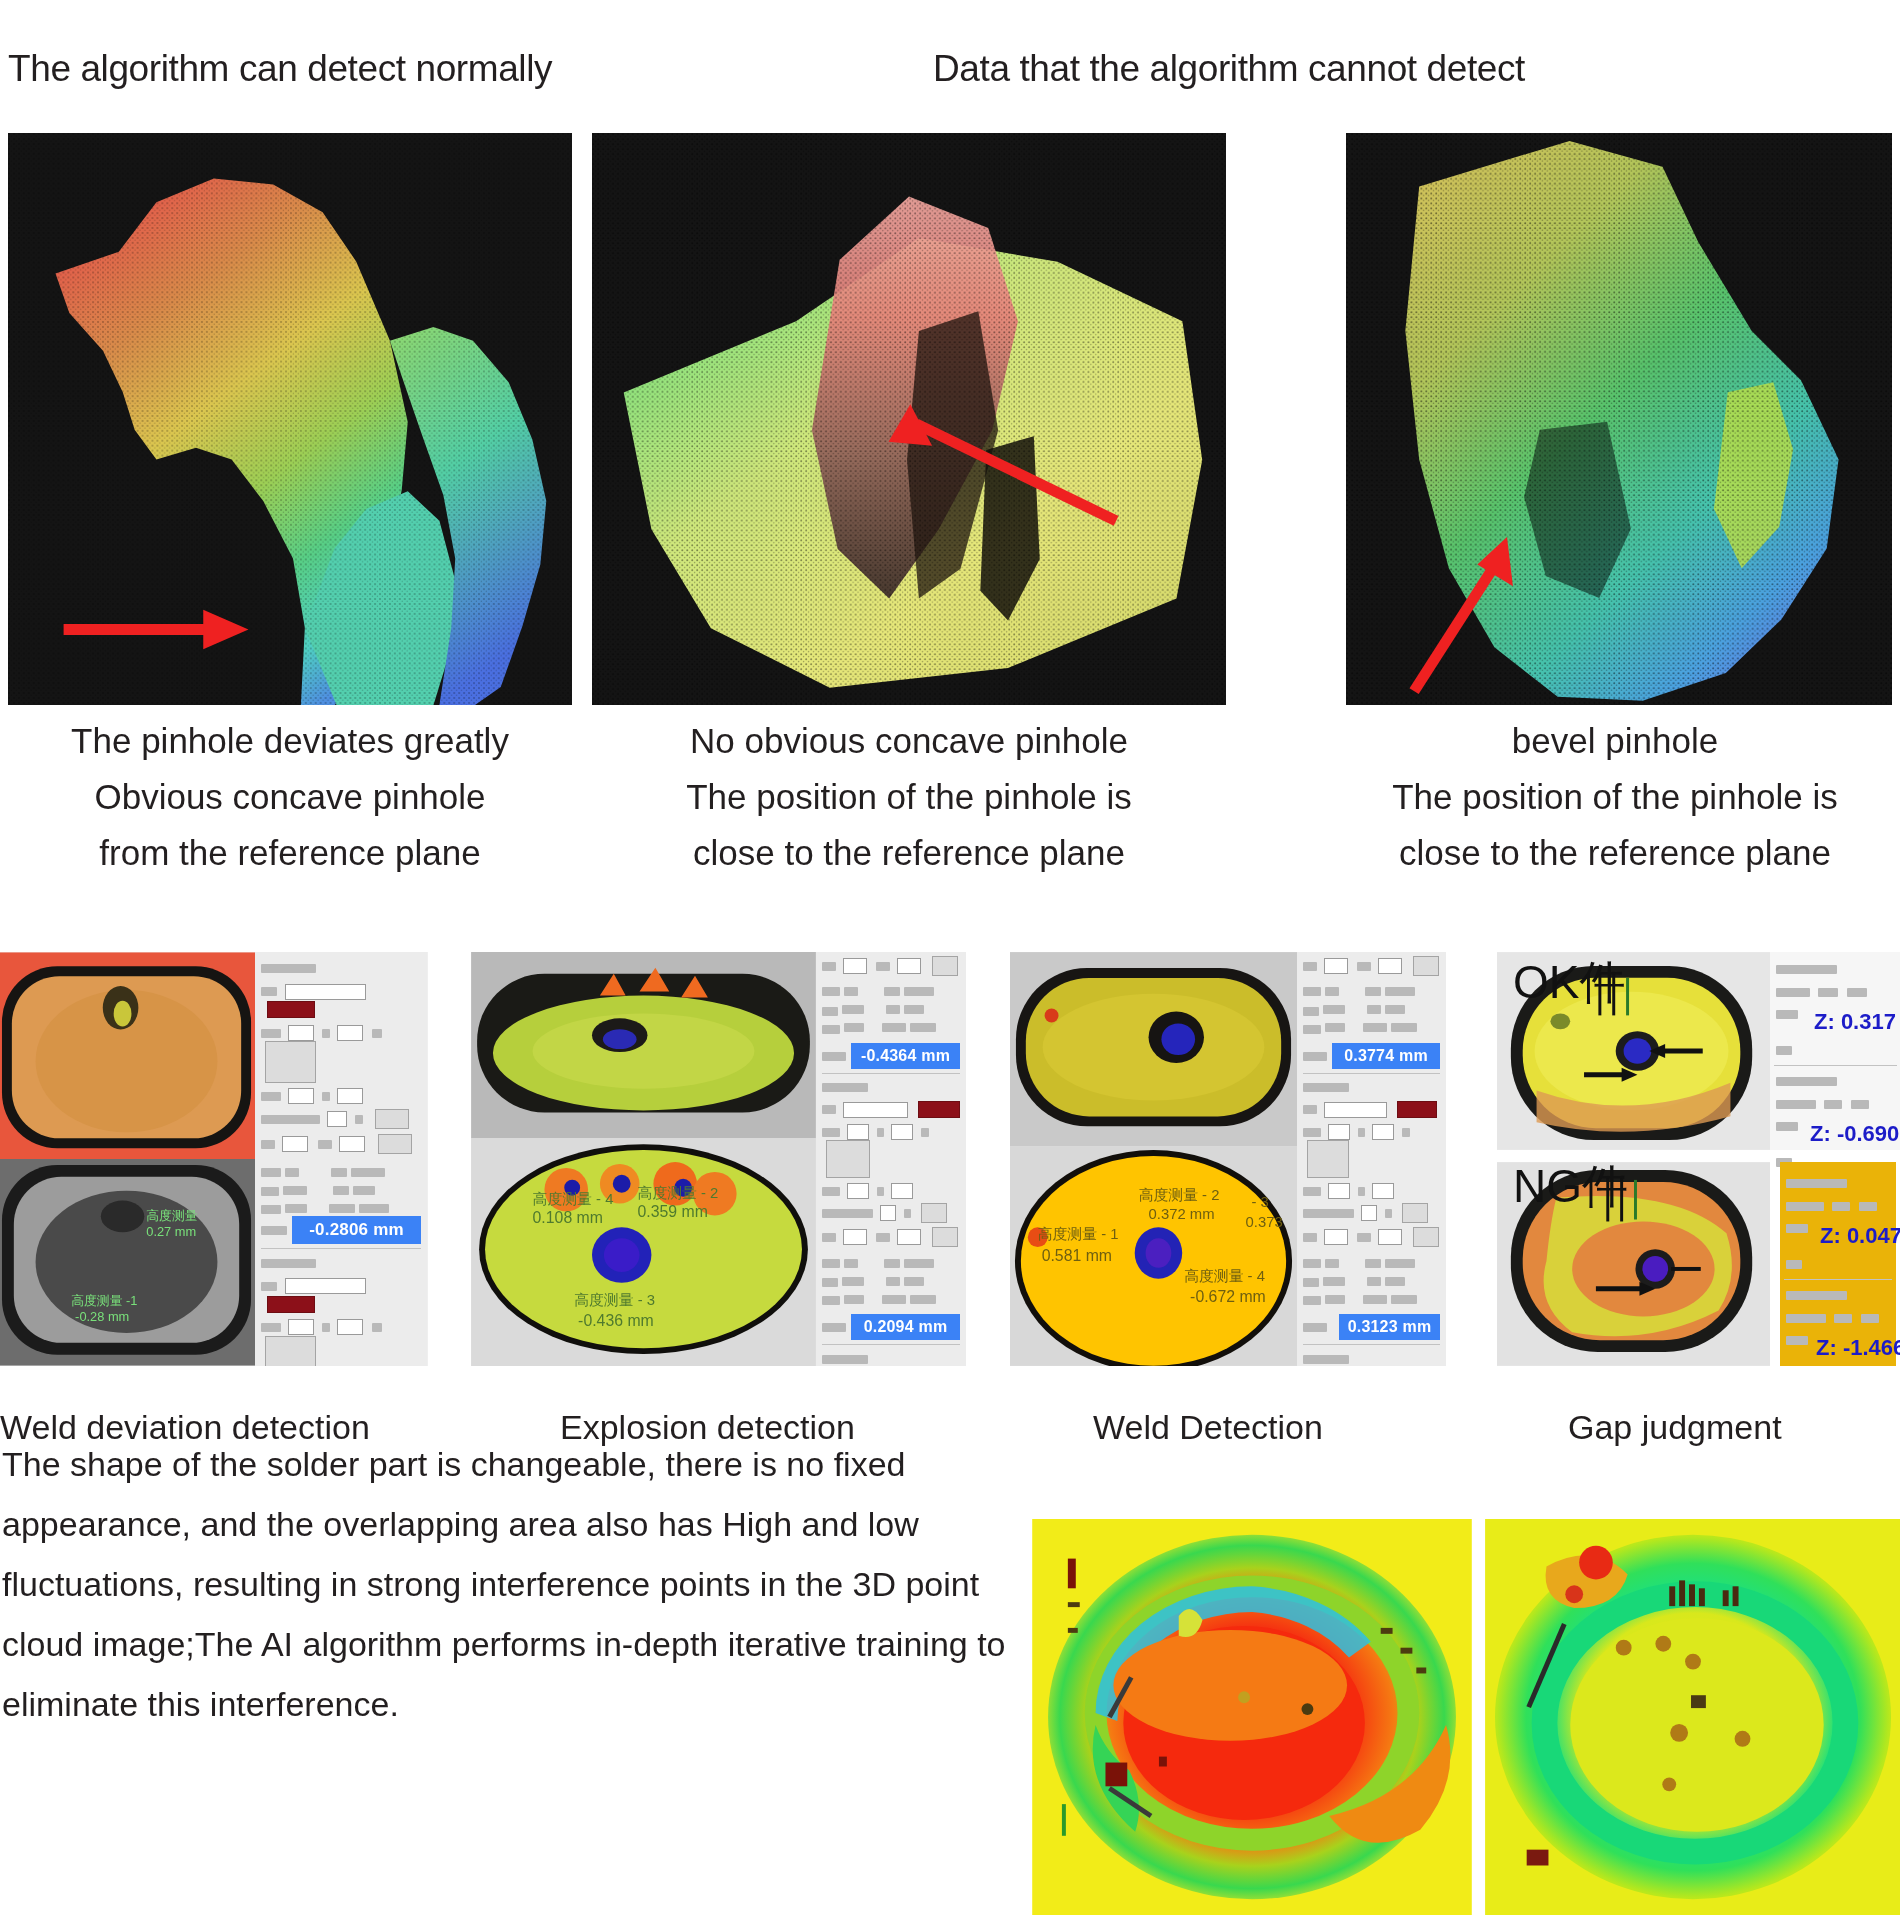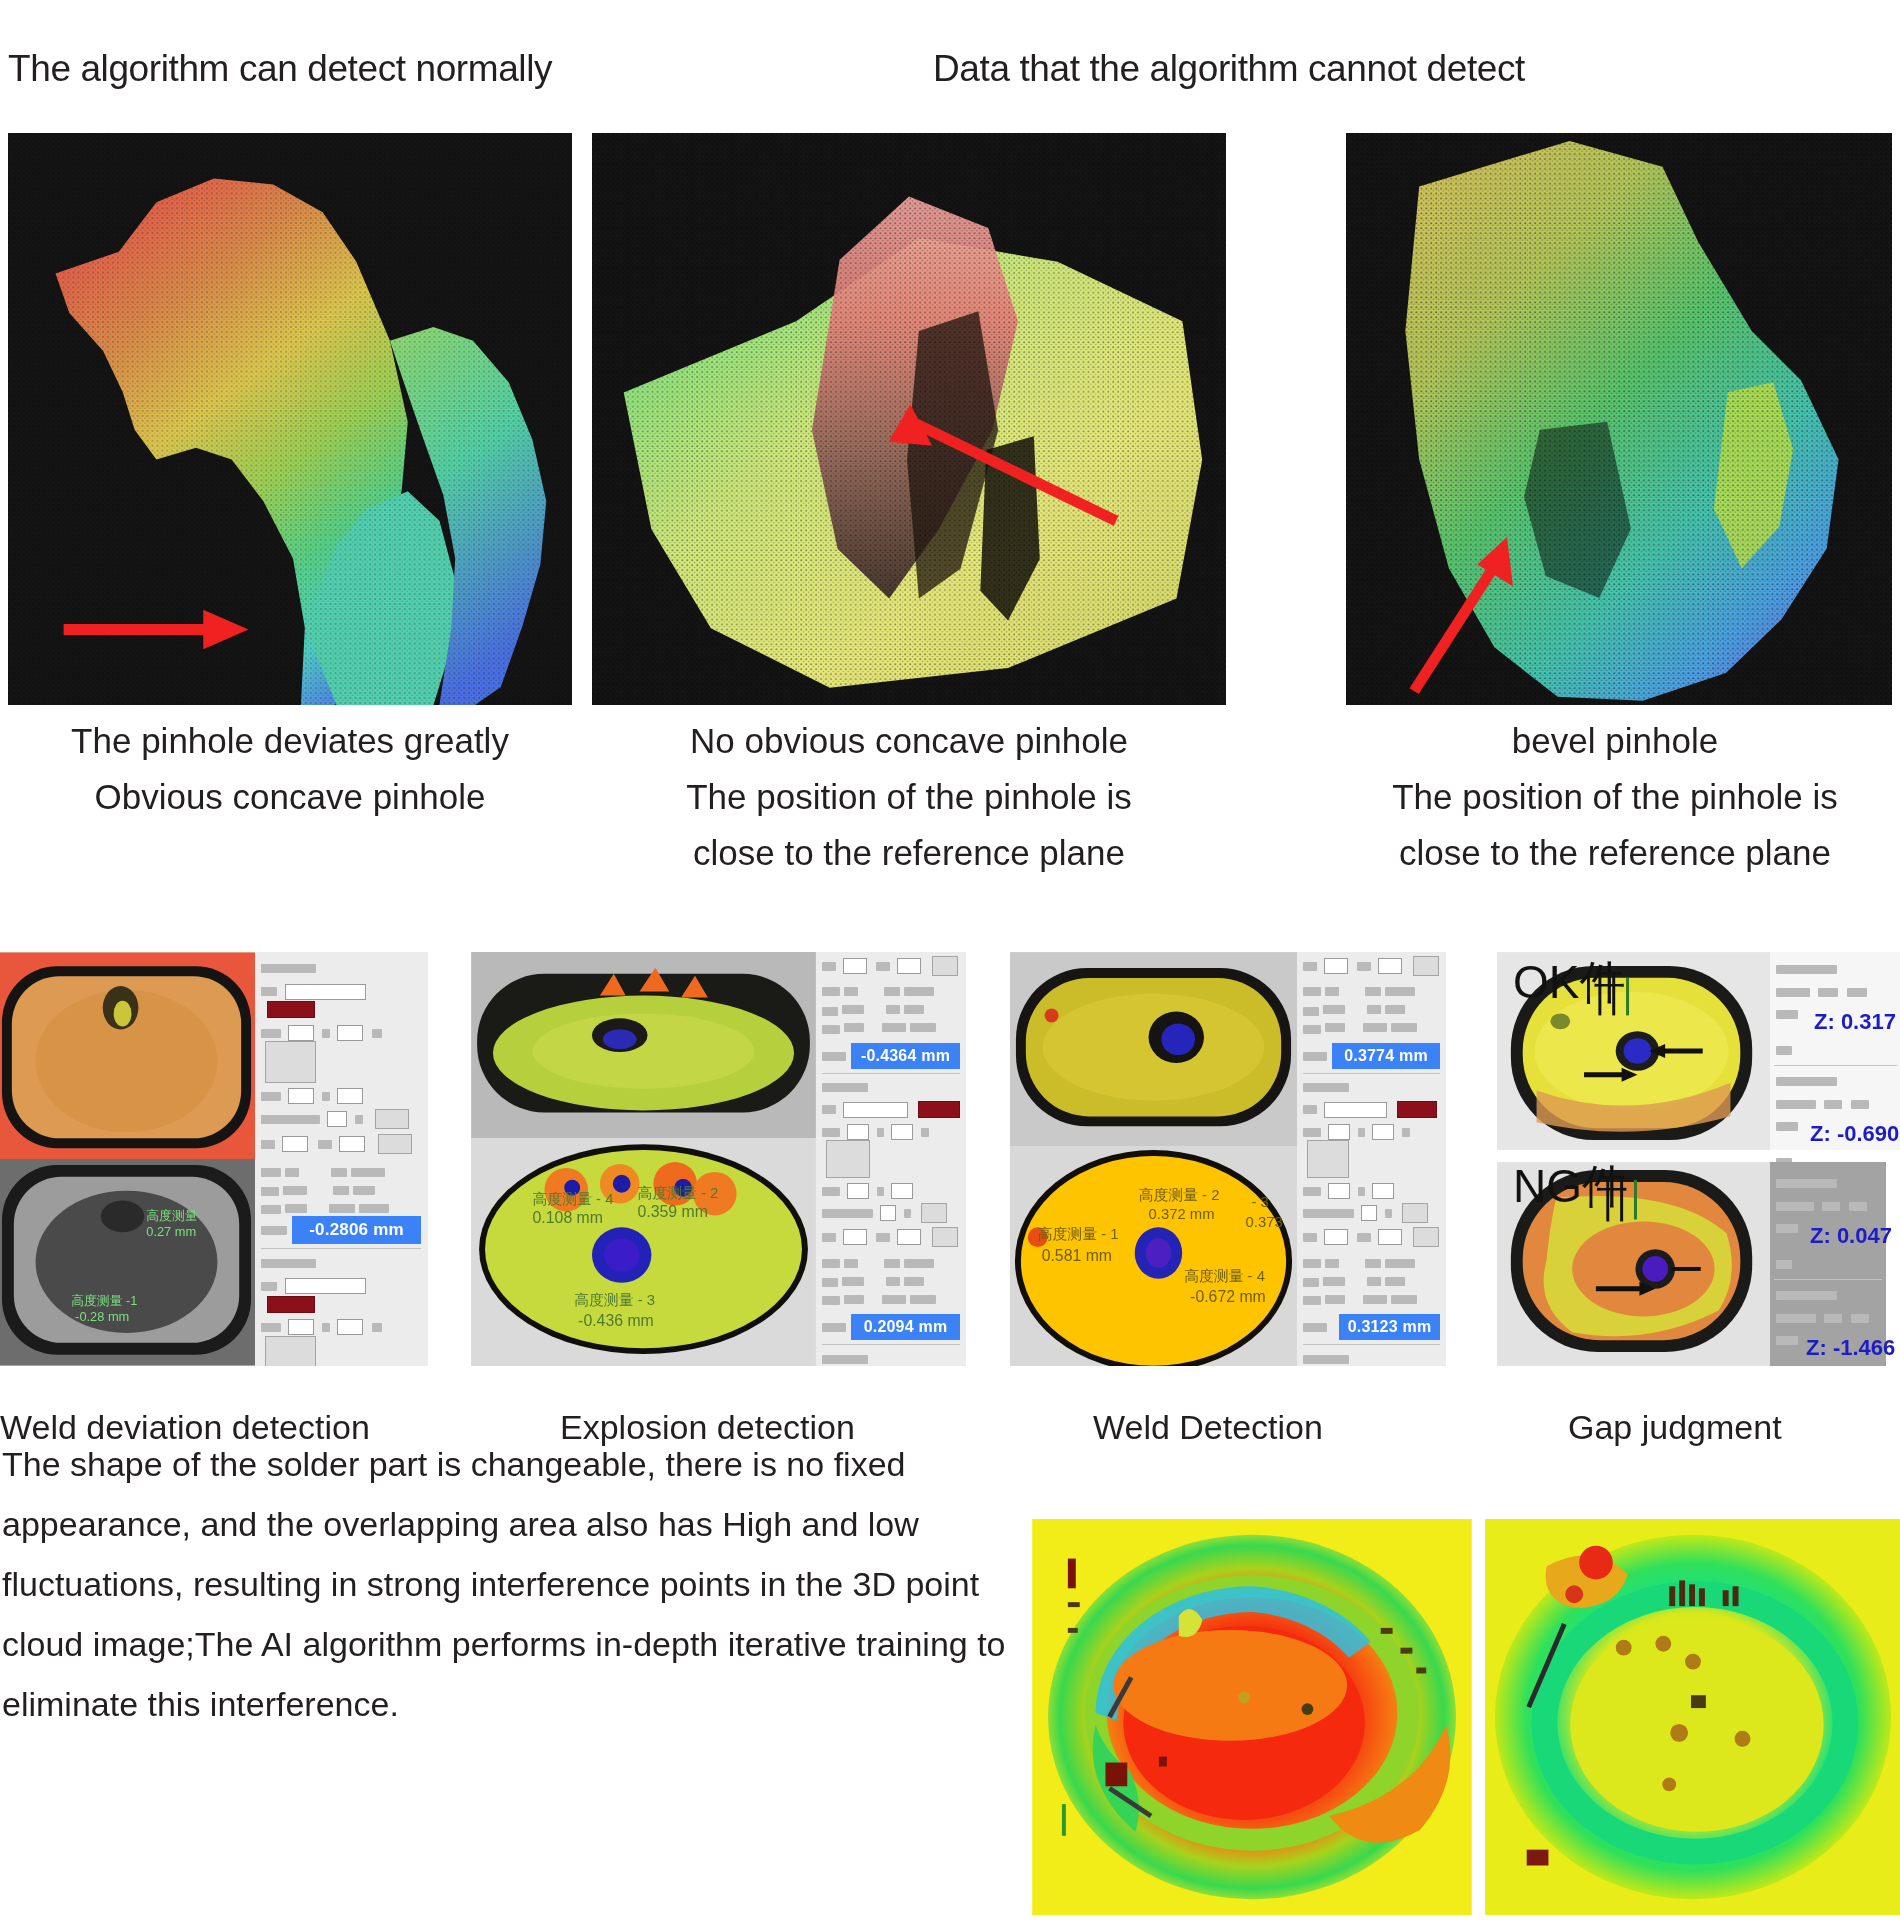--- a/index.html
+++ b/index.html
@@ -195,20 +195,21 @@
     </svg>
     <svg class="arrow" style="left:44px; top:398px; width:149px; height:168px;" viewBox="0 0 150 170">
       <line x1="24" y1="162" x2="110" y2="28" stroke="#ef2121" stroke-width="11"></line>
       <polygon points="118,6 124,56 88,34" fill="#ef2121"></polygon>
     </svg>
   </div>
 
   <div class="cap" style="left:8px; top:713px; width:564px;">
     <div>The pinhole deviates greatly</div>
     <div>Obvious concave pinhole</div>
+    <div>from the reference plane</div>
   </div>
   <div class="cap" style="left:592px; top:713px; width:634px;">
     <div>No obvious concave pinhole</div>
     <div>The position of the pinhole is</div>
     <div>close to the reference plane</div>
   </div>
   <div class="cap" style="left:1335px; top:713px; width:560px;">
     <div>bevel pinhole</div>
     <div>The position of the pinhole is</div>
     <div>close to the reference plane</div>
@@ -594,21 +595,21 @@
         <line x1="100" y1="128" x2="146" y2="128" stroke="#111" stroke-width="5"></line>
         <polygon points="144,121 160,128 144,135" fill="#111"></polygon>
         <line x1="206" y1="108" x2="176" y2="108" stroke="#111" stroke-width="4"></line>
         <line x1="112" y1="14" x2="112" y2="60" stroke="#111" stroke-width="3"></line>
         <line x1="126" y1="14" x2="126" y2="60" stroke="#111" stroke-width="3"></line>
         <line x1="140" y1="18" x2="140" y2="58" stroke="#2a7a2a" stroke-width="3"></line>
       </svg>
     </div>
     <div class="okng" style="left:16px; top:204px; font-size:46px;">NG件</div>
 
-    <div style="position:absolute;left:273px;top:210px;width:116px;height:204px;background:#a3a3a3;">
+    <div style="position:absolute;left:283px;top:210px;width:116px;height:204px;background:#eab308;">
       <div style="margin:12px 6px 0 6px;">
         <span class="uilbl" style="width:61px;"></span>
       </div>
       <div style="margin:5px 6px 0 6px;">
         <span class="uilbl" style="width:38px;"></span>
         <span class="uilbl" style="width:18px;margin-left:4px;"></span>
         <span class="uilbl" style="width:18px;margin-left:4px;"></span>
       </div>
       <div style="margin:4px 6px 0 6px;">
         <span class="uilbl" style="width:22px;"></span>

